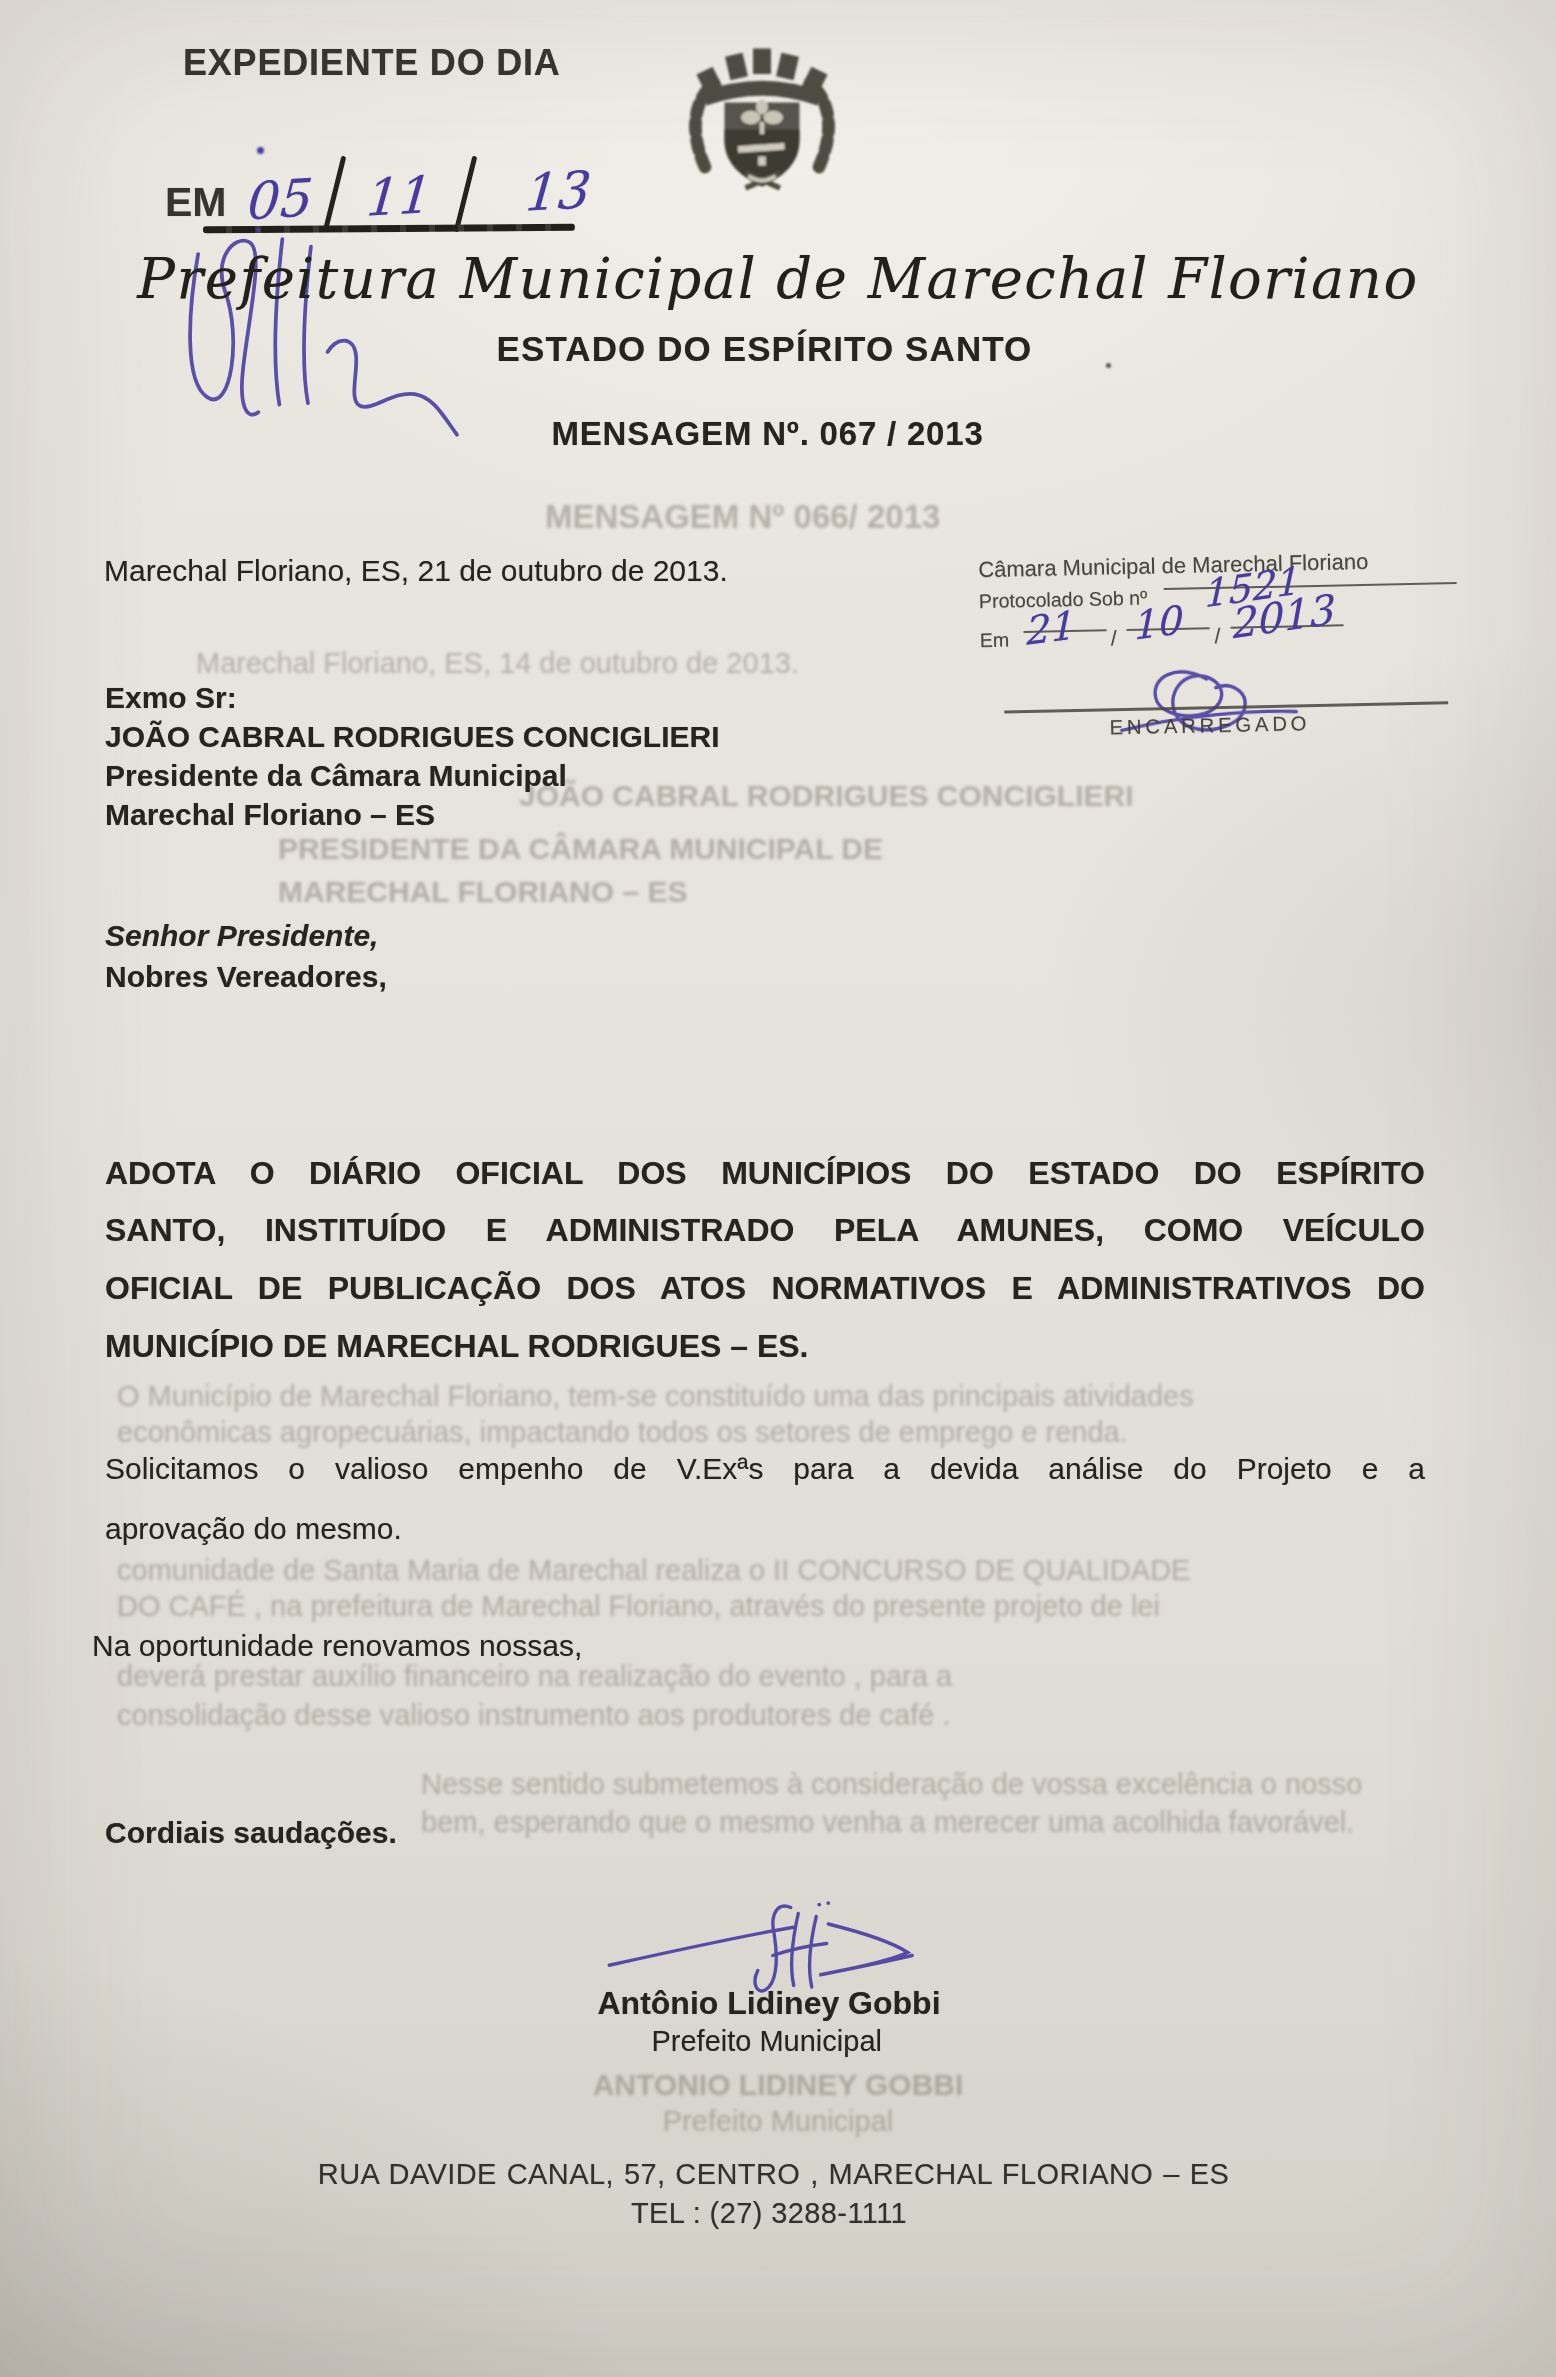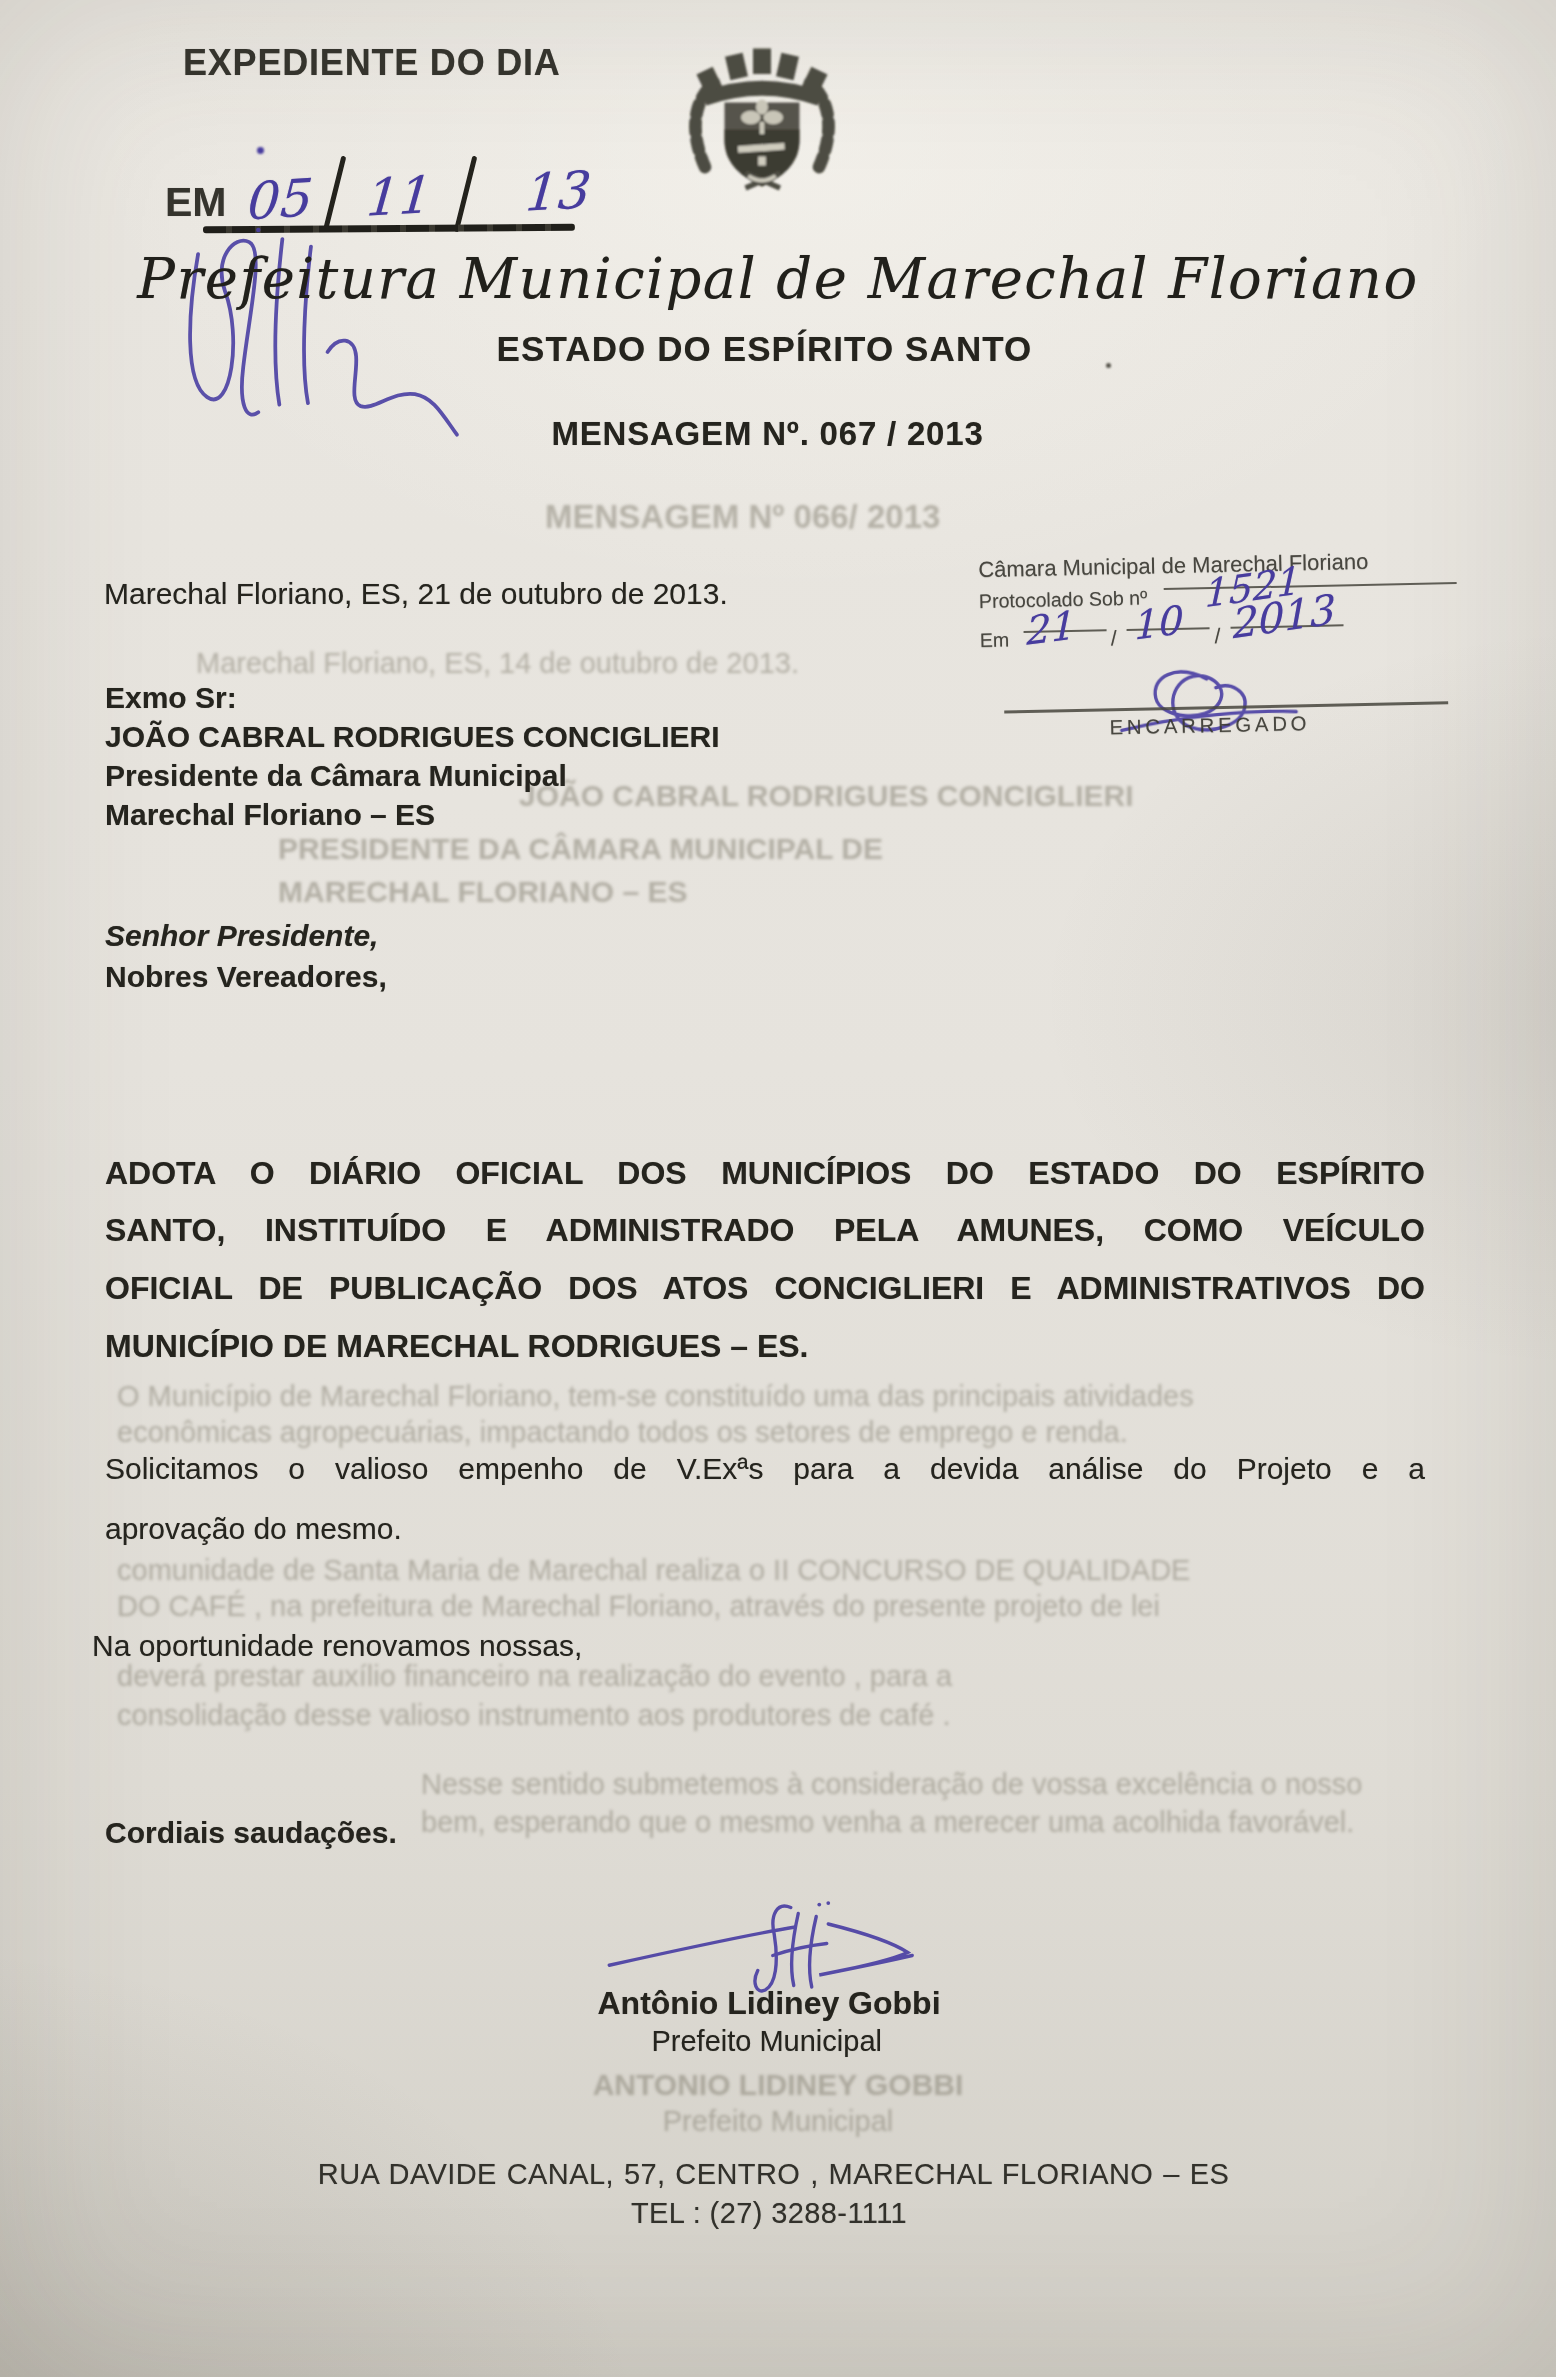--- a/index.html
+++ b/index.html
@@ -100,21 +100,21 @@
         <rect x="111" y="158" width="10" height="12" fill="#cfccbe"></rect>
       </g>
     </g>
   </svg>
 
   <div class="ink center" style="top:247px;font-family:'DejaVu Serif',serif;font-style:italic;font-size:56px;letter-spacing:1.5px;color:#21201b;">Prefeitura Municipal de Marechal Floriano</div>
   <div class="ink bold center" style="top:329px;font-size:35px;letter-spacing:1.1px;margin-left:-27px;">ESTADO DO ESPÍRITO SANTO</div>
   <div class="ink bold center" style="top:415px;font-size:33px;letter-spacing:0.8px;margin-left:-21px;">MENSAGEM Nº.  067 / 2013</div>
   <div class="abs" style="left:1106px;top:363px;width:5.3px;height:5.3px;border-radius:50%;background:#55534a;filter:blur(0.8px);"></div>
 
-  <div class="ink" style="left:104px;top:554px;font-size:30px;margin-top:23px;">Marechal Floriano, ES, 21 de outubro  de 2013.</div>
+  <div class="ink" style="left:104px;top:554px;font-size:30px;">Marechal Floriano, ES, 21 de outubro  de 2013.</div>
 
   <div class="abs" style="left:978px;top:557px;width:496px;height:196px;transform:rotate(-1.2deg);transform-origin:top left;">
     <div class="ink stampgray" style="left:0;top:0;font-size:22px;">Câmara Municipal de Marechal Floriano</div>
     <div class="ink stampgray" style="left:0;top:33px;font-size:19.6px;">Protocolado Sob nº</div>
     <div class="uline" style="left:185px;top:35px;width:293px;"></div>
     <span class="hw" style="left:226px;top:13.5px;font-size:38px;transform:rotate(-7deg) skewX(-10deg);">1521</span>
 
     <div class="ink stampgray" style="left:0;top:72px;font-size:19.6px;">Em</div>
     <div class="uline" style="left:44px;top:75px;width:83px;"></div>
     <div class="ink stampgray" style="left:131px;top:72px;font-size:21px;">/</div>
@@ -138,21 +138,21 @@
   <div class="ink bold" style="left:105px;top:681px;font-size:30px;">Exmo Sr:</div>
   <div class="ink bold" style="left:105px;top:720px;font-size:30px;">JOÃO CABRAL RODRIGUES CONCIGLIERI</div>
   <div class="ink bold" style="left:105px;top:759px;font-size:30px;">Presidente da Câmara Municipal</div>
   <div class="ink bold" style="left:105px;top:798px;font-size:30px;">Marechal Floriano – ES</div>
 
   <div class="ink bold" style="left:105px;top:919px;font-size:30px;font-style:italic;">Senhor Presidente,</div>
   <div class="ink bold" style="left:105px;top:960px;font-size:30px;">Nobres Vereadores,</div>
 
   <div class="ink bold jus" style="left:105px;top:1212px;font-size:32px;">SANTO, INSTITUÍDO E ADMINISTRADO PELA AMUNES, COMO VEÍCULO</div>
   <div class="ink bold jus" style="left:105px;top:1155px;font-size:32px;">ADOTA O DIÁRIO OFICIAL DOS MUNICÍPIOS DO ESTADO DO ESPÍRITO</div>
-  <div class="ink bold jus" style="left:105px;top:1270px;font-size:32px;">OFICIAL DE PUBLICAÇÃO DOS ATOS CONCIGLIERI E ADMINISTRATIVOS DO</div>
+  <div class="ink bold jus" style="left:105px;top:1270px;font-size:32px;">OFICIAL DE PUBLICAÇÃO DOS ATOS NORMATIVOS E ADMINISTRATIVOS DO</div>
   <div class="ink bold" style="left:105px;top:1328px;font-size:32px;">MUNICÍPIO DE MARECHAL RODRIGUES – ES.</div>
 
   <div class="ink jus" style="left:105px;top:1452px;font-size:30px;">Solicitamos o valioso empenho de V.Exªs para a devida análise do Projeto e a</div>
   <div class="ink" style="left:105px;top:1512px;font-size:30px;">aprovação do mesmo.</div>
 
   <div class="ink" style="left:92px;top:1629px;font-size:30px;">Na oportunidade renovamos nossas,</div>
   <div class="ink" style="left:105px;top:1816px;font-size:30px;font-weight:bold;">Cordiais saudações.</div>
 
   <svg class="abs" style="left:594px;top:1894px;filter:blur(0.3px);" width="323" height="105" viewBox="0 0 430 140">
     <g fill="none" stroke="#4a3fa3" stroke-width="4.5" stroke-linecap="round" opacity="0.92">

